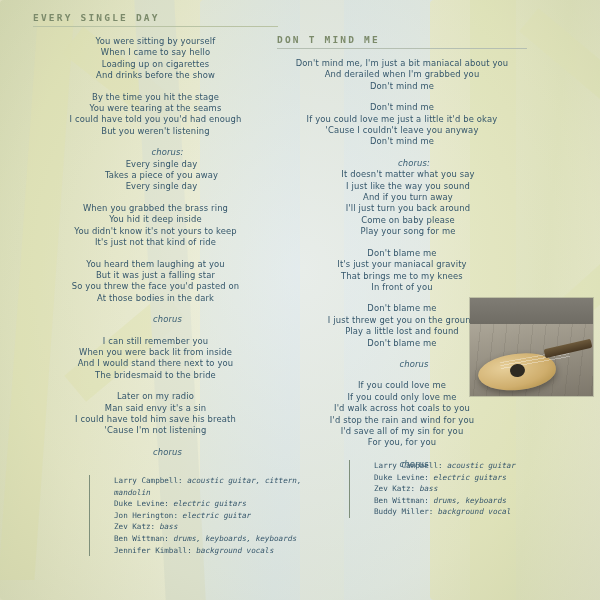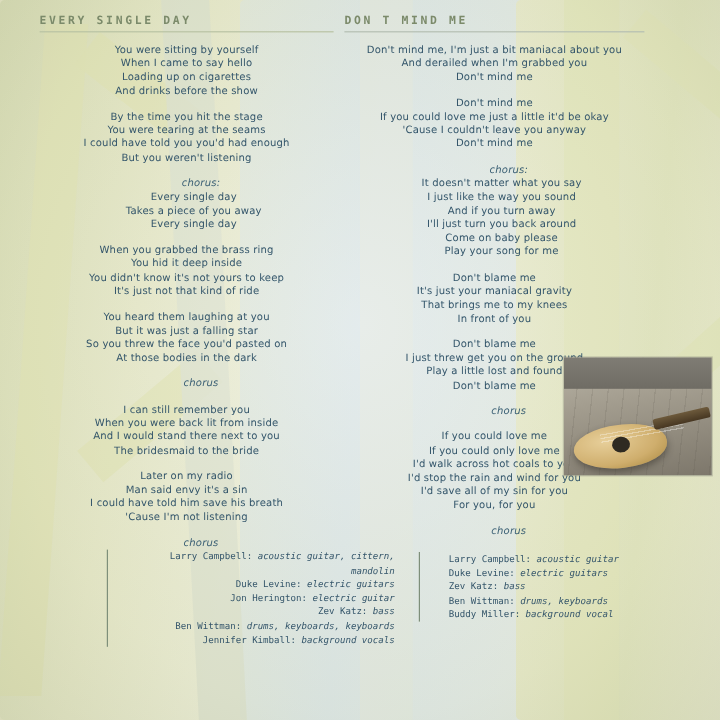--- a/index.html
+++ b/index.html
@@ -67,21 +67,21 @@
     z-index: 2;
     border-radius: 12px;
   }
 
   .col {
     position: absolute;
     top: 12px;
     color: #2f4f63;
   }
   .col-left  { left: 33px;  width: 245px; }
-  .col-right { left: 287px; width: 250px; }
+  .col-right { left: 277px; width: 250px; margin-top: 22px; }
 
   .song-title {
     font-family: "DejaVu Sans Mono", monospace;
     font-size: 9.5px;
     letter-spacing: 2.2px;
     color: #7b8a6a;
     font-weight: bold;
     padding-bottom: 3px;
     border-bottom: 1px solid #b9c3a4;
     margin-bottom: 9px;
@@ -111,21 +111,21 @@
   
   .credits {
     position: absolute;
     font-family: "DejaVu Sans Mono", monospace;
     font-size: 7.6px;
     line-height: 11.6px;
     color: #35566b;
     padding-left: 24px;
     border-left: 1px solid #7e8f7a;
   }
-  .credits-left  { left: 89px;  top: 458px; width: 215px; text-align: right; }
+  .credits-left  { left: 89px;  top: 475px; width: 215px; }
   .credits-right { left: 349px; top: 460px; width: 200px; }
   .credits .role { font-style: italic; }
 
   
   .photo {
     position: absolute;
     left: 470px; top: 298px;
     width: 123px; height: 98px;
     overflow: hidden;
     background: #8e8c84;

